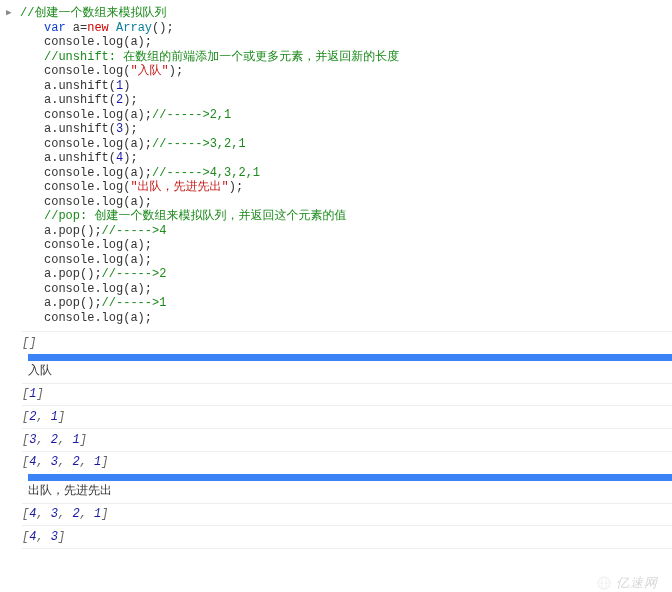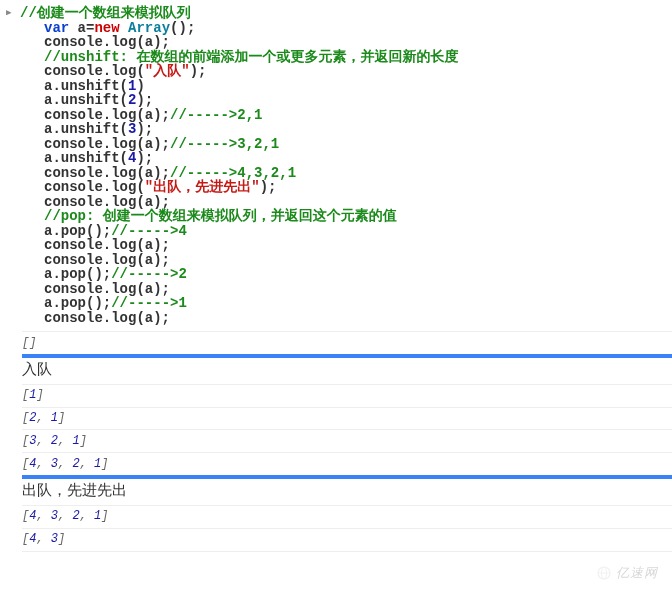--- a/index.html
+++ b/index.html
@@ -20,23 +20,22 @@
   }
   .expand-arrow {
     position: absolute;
     left: 6px;
     top: 7px;
     color: #888;
     font-size: 9px;
   }
   .line {
     white-space: pre;
-    font-size: 14px;
+    font-size: 12px;
     line-height: 14.5px;
-    font-weight: bold;
   }
   .indent { padding-left: 24px; }
   .tok-comment { color: #1b8a1b; }
   .tok-keyword { color: #0b3fcf; }
   .tok-new { color: #c00; }
   .tok-type { color: #0c7f9c; }
   .tok-num { color: #1a1aa6; }
   .tok-string { color: #c41a16; }
   .tok-plain { color: #333; }
   .console-area {
@@ -46,29 +45,30 @@
     font-style: italic;
     color: #666;
     padding: 2.5px 0;
     border-top: 1px solid #eee;
     font-size: 12px;
   }
   .cline-plain {
     font-style: normal;
     color: #333;
     padding: 2.5px 0;
-    border-top: 4px solid #3b82f6;
-    font-size: 15px;
+    border-top: 7px solid #3b82f6;
+    font-size: 12px;
+    margin-left: 6px;
   }
   .arr-num { color: #1a1aa6; font-style: italic; }
   .arr-br { color: #666; font-style: italic; }
   .watermark {
     position: absolute;
     right: 14px;
-    bottom: 10px;
+    bottom: 0;
     font-size: 13px;
     color: #d8d8d8;
     font-style: italic;
     font-family: sans-serif;
     letter-spacing: 1px;
     display: flex;
     align-items: center;
     gap: 4px;
   }
   .watermark svg { opacity: 0.35; }

